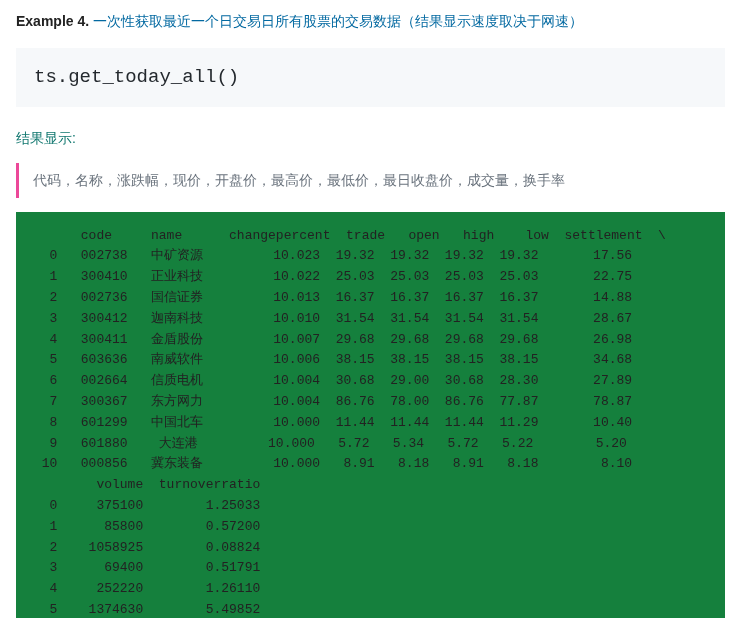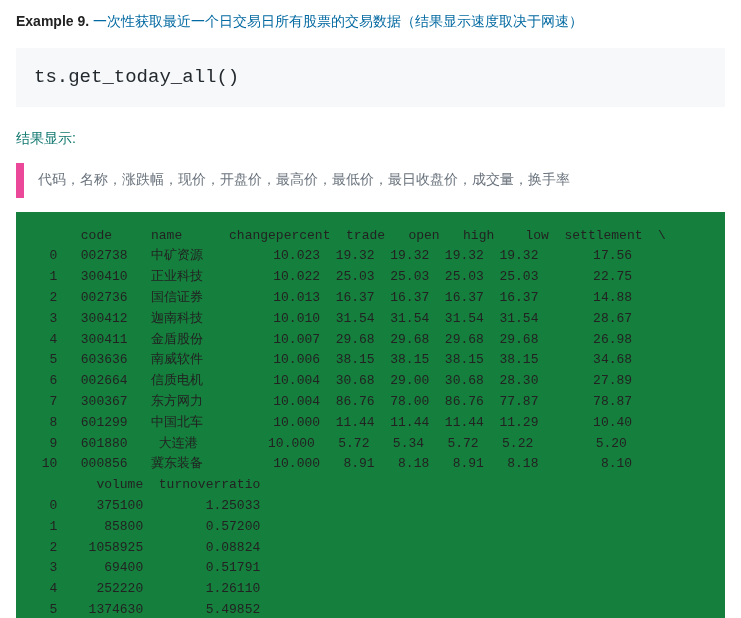--- a/index.html
+++ b/index.html
@@ -32,42 +32,41 @@
       font-family: "SFMono-Regular", Consolas, "Liberation Mono", Menlo, monospace;
       font-size: 19px;
       color: #24292e;
     }
     .result-label {
       padding: 4px 16px 10px 16px;
       color: #0f766e;
     }
     .blockquote {
       margin: 4px 16px 14px 16px;
-      border-left: 8px solid #ec4899;
+      border-left: 3px solid #ec4899;
       padding: 6px 14px;
       color: #6a737d;
-      font-family: Liberation Serif, serif;
     }
     .data-block {
       background: #15803d;
       margin: 6px 16px 0 16px;
       padding: 14px 18px 0 18px;
       font-family: "SFMono-Regular", Consolas, "Liberation Mono", Menlo, monospace;
       font-size: 13px;
       color: #222;
       white-space: pre;
       overflow: hidden;
       height: 412px;
     }
   </style>
 </head>
 <body>
 
 <div class="example-header">
-  <span class="example-number">Example 9.</span>
+  <span class="example-number">Example 4.</span>
   <span class="example-desc">一次性获取最近一个日交易日所有股票的交易数据（结果显示速度取决于网速）</span>
 </div>
 
 <div class="code-block">
   <span>ts.get_today_all()</span>
 </div>
 
 <div class="result-label">结果显示:</div>
 
 <div class="blockquote">

